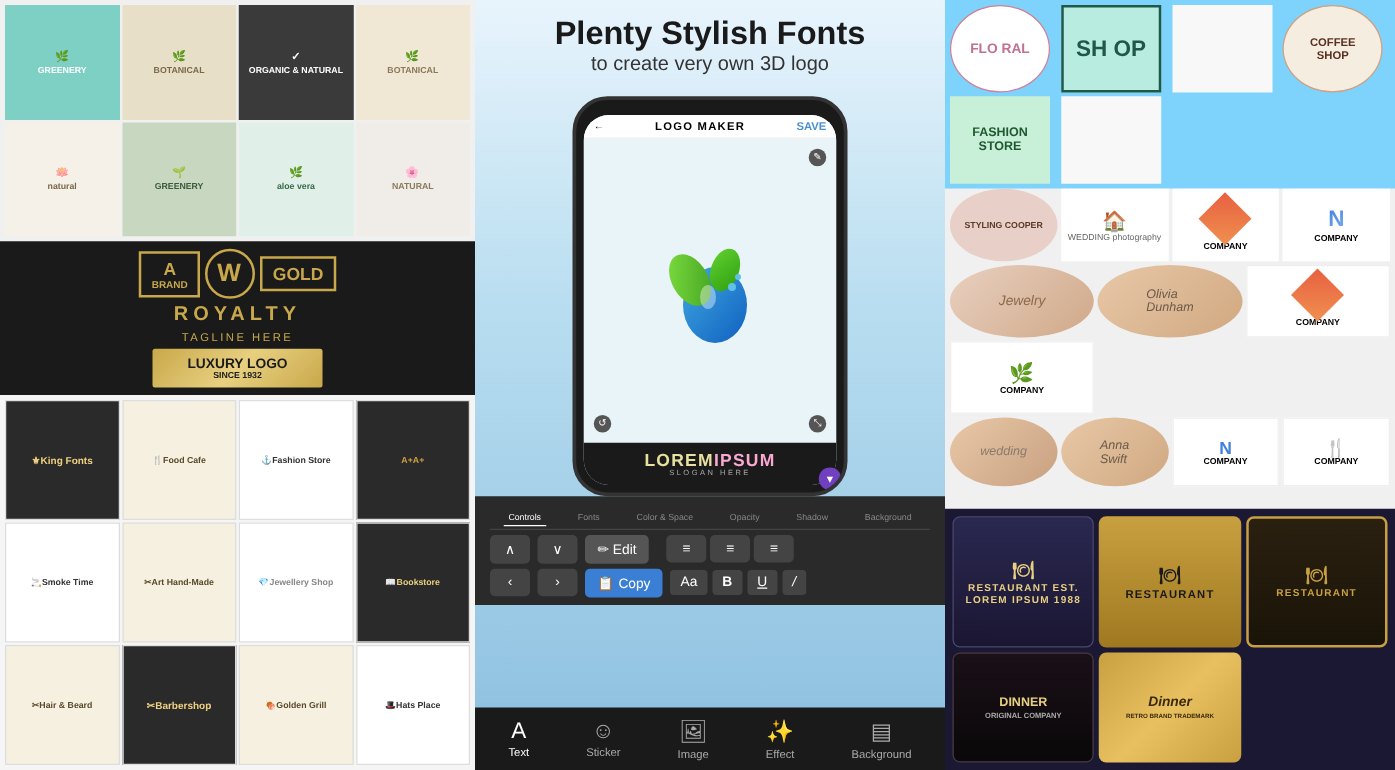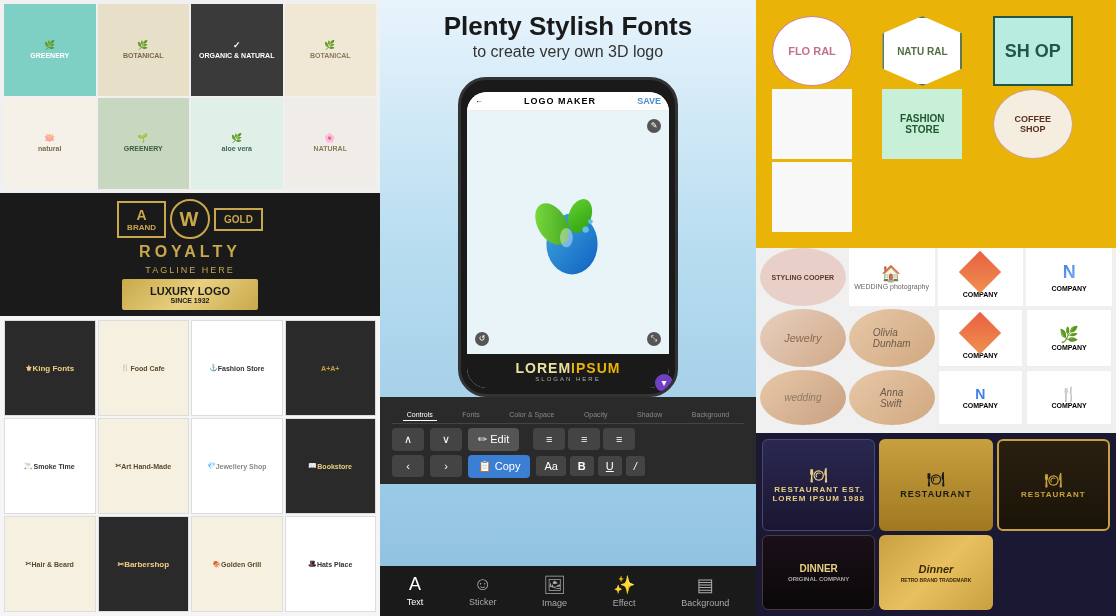--- a/index.html
+++ b/index.html
@@ -68,21 +68,21 @@
       gap: 4px;
       align-items: center;
       justify-content: center;
       width: 100%;
     }
 
     .gold-logo {
       color: #c8a84a;
       border: 2px solid #c8a84a;
       padding: 4px 8px;
-      font-size: 10px;
+      font-size: 14px;
       text-align: center;
       font-weight: bold;
     }
 
     .royalty-logo {
       color: #c8a84a;
       font-size: 14px;
       font-weight: bold;
       letter-spacing: 2px;
       text-align: center;
@@ -582,21 +582,21 @@
             </linearGradient>
           </defs>
         </svg>
 
         <div style="position:absolute; bottom:8px; left:8px; width:14px; height:14px; background:#555; border-radius:50%; display:flex; align-items:center; justify-content:center; color:#fff; font-size:8px;">↺</div>
         <div style="position:absolute; top:8px; right:8px; width:14px; height:14px; background:#555; border-radius:50%; display:flex; align-items:center; justify-content:center; color:#fff; font-size:8px;">✎</div>
         <div style="position:absolute; bottom:8px; right:8px; width:14px; height:14px; background:#555; border-radius:50%; display:flex; align-items:center; justify-content:center; color:#fff; font-size:8px;">⤡</div>
       </div>
       <div class="lorem-ipsum">
         <div class="lorem-main">
-          <span>LOREM</span><span style="color:#eab308;text-align:center;">IPSUM</span>
+          <span>LOREM</span><span style="color:#f9a8d4;text-align:center;">IPSUM</span>
         </div>
         <div class="lorem-slogan">SLOGAN HERE</div>
       </div>
     </div>
 
     <div style="position:absolute; bottom:2px; right:2px; width:18px; height:18px; background:#7040c0; border-radius:50%; display:flex; align-items:center; justify-content:center; color:#fff; font-size:10px;">▾</div>
   </div>
 
   <div class="below-phone">
 
@@ -654,43 +654,40 @@
     </div>
     <div class="nav-item">
       <span class="nav-icon">▤</span>
       <span>Background</span>
     </div>
   </div>
 </div>
 
 <div class="right-panel">
 
-  <div style="display:grid; grid-template-columns:repeat(3,1fr); gap:3px; padding:16px; background:#eab308;">
+  <div style="display:grid; grid-template-columns:repeat(4,1fr); gap:3px; padding:4px; background:#7dd3fc;">
 
     <div style="background:#fff; border-radius:50%; border:1.5px solid #d08098; width:80px; height:70px; display:flex; flex-direction:column; align-items:center; justify-content:center; font-size:11px; font-weight:bold; color:#c07090;">
       <span>FLO RAL</span>
     </div>
 
-    <div style="background:#fff; border:2px solid #607850; width:80px; height:70px; display:flex; flex-direction:column; align-items:center; justify-content:center; font-size:10px; font-weight:bold; color:#507040; clip-path:polygon(50% 0%,100% 25%,100% 75%,50% 100%,0% 75%,0% 25%);">
-      <span>NATU RAL</span>
-    </div>
 
     <div style="background:#b8ece0; width:80px; height:70px; display:flex; flex-direction:column; align-items:center; justify-content:center; font-size:18px; font-weight:900; color:#205848; border:2px solid #205848;">
       <span>SH OP</span>
     </div>
 
     <div style="background:#f8f8f8; width:80px; height:70px;"></div>
 
 
+    <div style="background:#f5ede0; border-radius:50%; width:80px; height:70px; display:flex; flex-direction:column; align-items:center; justify-content:center; font-size:9px; font-weight:bold; color:#5a3020; text-align:center; border:1px solid #d0a080;">
+      <span>COFFEE<br>SHOP</span>
+    </div>
+
     <div style="background:#c8f0d8; width:80px; height:70px; display:flex; flex-direction:column; align-items:center; justify-content:center; font-size:10px; font-weight:bold; color:#205830; text-align:center; padding:3px;">
       <span>FASHION<br>STORE</span>
-    </div>
-
-    <div style="background:#f5ede0; border-radius:50%; width:80px; height:70px; display:flex; flex-direction:column; align-items:center; justify-content:center; font-size:9px; font-weight:bold; color:#5a3020; text-align:center; border:1px solid #d0a080;">
-      <span>COFFEE<br>SHOP</span>
     </div>
     <div style="background:#f8f8f8; width:80px; height:70px;"></div>
   </div>
 
   <div style="display:grid; grid-template-columns:repeat(4,1fr); gap:3px; padding:0 4px 3px; background:#f0f0f0;">
 
     <div style="background:#e8d0c8; border-radius:50%; min-height:58px; display:flex; align-items:center; justify-content:center; font-size:7px; color:#5a3a2a; text-align:center; font-weight:bold;">
       <span>STYLING COOPER</span>
     </div>
 
@@ -703,38 +700,38 @@
       <div class="company-diamond"></div>
       <span style="font-size:7px; font-weight:bold;">COMPANY</span>
     </div>
 
     <div style="background:#fff; min-height:58px; display:flex; flex-direction:column; align-items:center; justify-content:center; gap:2px;">
       <span class="company-n">N</span>
       <span style="font-size:7px; font-weight:bold;">COMPANY</span>
     </div>
   </div>
 
-  <div style="display:grid; grid-template-columns:repeat(4,1fr); gap:3px; padding:0 4px 3px; background:#f0f0f0;">
+  <div style="display:grid; grid-template-columns:repeat(3,1fr); gap:3px; padding:0 4px 3px; background:#f0f0f0;">
     <div style="background:linear-gradient(135deg,#e8d0c0,#d0a888); min-height:58px; display:flex; flex-direction:column; align-items:center; justify-content:center; border-radius:50%;">
       <span class="jewelry-text">Jewelry</span>
     </div>
     <div style="background:linear-gradient(135deg,#e8c8a8,#d0a880); min-height:58px; display:flex; flex-direction:column; align-items:center; justify-content:center; border-radius:50%;">
       <span class="script-text">Olivia<br>Dunham</span>
     </div>
     <div style="background:#fff; min-height:58px; display:flex; flex-direction:column; align-items:center; justify-content:center; border:1px solid #eee;">
       <div class="company-diamond" style="background:linear-gradient(135deg,#e86040,#f09050);"></div>
       <span style="font-size:7px; font-weight:bold; margin-top:2px;">COMPANY</span>
     </div>
     <div style="background:#fff; min-height:58px; display:flex; flex-direction:column; align-items:center; justify-content:center; border:1px solid #eee;">
       <span class="company-leaf">🌿</span>
       <span style="font-size:7px; font-weight:bold;">COMPANY</span>
     </div>
   </div>
 
-  <div style="display:grid; grid-template-columns:repeat(4,1fr); gap:3px; padding:0 4px 8px; background:#f0f0f0;">
+  <div style="display:grid; grid-template-columns:repeat(4,1fr); gap:3px; padding:0 4px 18px; background:#f0f0f0;">
     <div style="background:linear-gradient(135deg,#e8c8a8,#c8a080); min-height:55px; display:flex; align-items:center; justify-content:center; border-radius:50%;">
       <span class="wedding-script">wedding</span>
     </div>
     <div style="background:linear-gradient(135deg,#e8c8a8,#d0a880); min-height:55px; display:flex; align-items:center; justify-content:center; border-radius:50%;">
       <span class="script-text">Anna<br>Swift</span>
     </div>
     <div style="background:#fff; min-height:55px; display:flex; flex-direction:column; align-items:center; justify-content:center; border:1px solid #eee;">
       <span style="font-size:14px; color:#4080e0; font-weight:bold;">N</span>
       <span style="font-size:7px; font-weight:bold;">COMPANY</span>
     </div>

